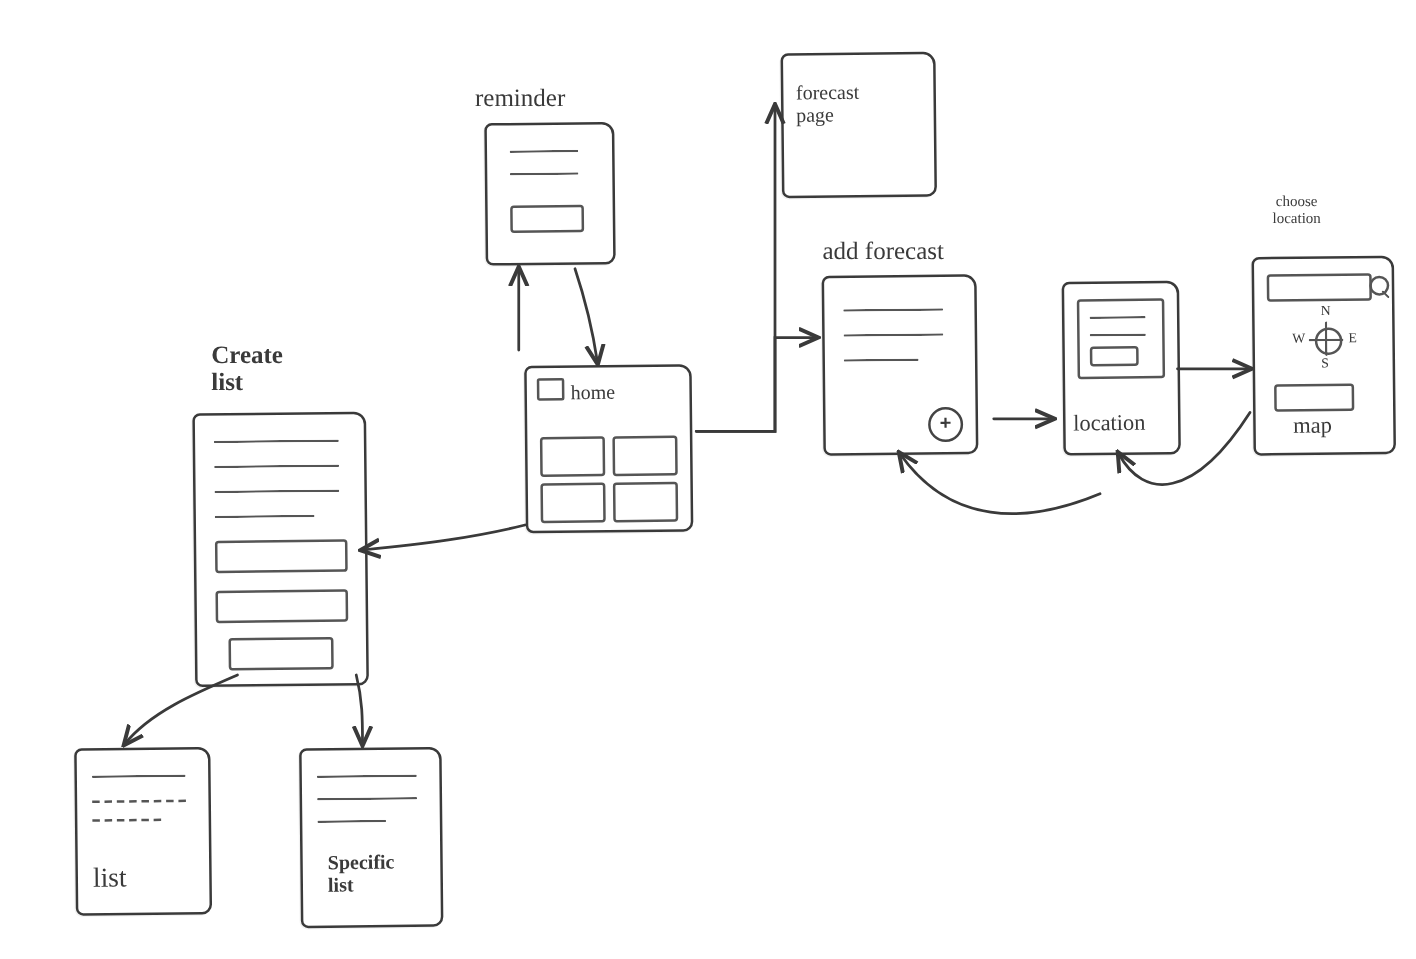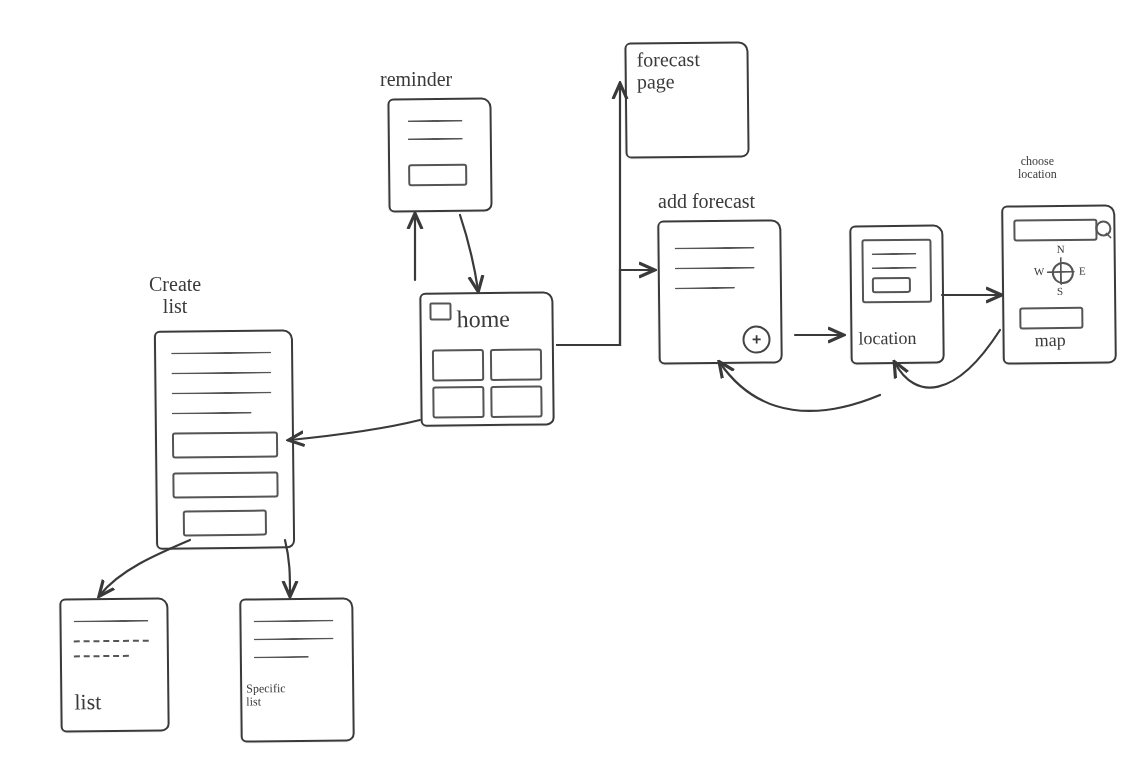--- a/index.html
+++ b/index.html
@@ -56,27 +56,27 @@
   </svg>
 
   <div class="label" style="left:380px;top:68px;">reminder</div>
   <div class="frame" style="left:388px;top:98px;width:100px;height:110px;">
     <div class="line" style="left:18px;top:20px;width:55px;"></div>
     <div class="line" style="left:18px;top:38px;width:55px;"></div>
     <div class="box" style="left:18px;top:64px;width:55px;height:18px;"></div>
   </div>
 
   <div class="frame" style="left:625px;top:42px;width:120px;height:112px;">
-    <div class="label" style="position:absolute;left:10px;top:4px;font-size:20px;">forecast
+    <div class="label" style="position:absolute;left:10px;top:22px;font-size:16px;">forecast
 page</div>
   </div>
 
   <div class="frame" style="left:420px;top:292px;width:130px;height:130px;">
     <div class="sq" style="left:8px;top:8px;width:18px;height:14px;"></div>
-    <div class="label" style="position:absolute;left:35px;top:12px;font-size:24px;">home</div>
+    <div class="label" style="position:absolute;left:35px;top:12px;font-size:16px;">home</div>
     <div class="box" style="left:10px;top:55px;width:48px;height:28px;"></div>
     <div class="box" style="left:68px;top:55px;width:48px;height:28px;"></div>
     <div class="box" style="left:10px;top:92px;width:48px;height:28px;"></div>
     <div class="box" style="left:68px;top:92px;width:48px;height:28px;"></div>
   </div>
 
   <div class="label" style="left:658px;top:190px;">add forecast</div>
   <div class="frame" style="left:658px;top:220px;width:120px;height:140px;">
     <div class="line" style="left:15px;top:25px;width:80px;"></div>
     <div class="line" style="left:15px;top:45px;width:80px;"></div>
@@ -104,21 +104,21 @@
     <div class="line" style="left:43px;top:64px;width:28px;"></div>
     <div class="line" style="left:56px;top:50px;width:2px;height:28px;border-top:none;border-left:2px solid #555;"></div>
     <div class="small-label" style="left:53px;top:36px;font-size:11px;">N</div>
     <div class="small-label" style="left:53px;top:78px;font-size:11px;">S</div>
     <div class="small-label" style="left:30px;top:58px;font-size:11px;">W</div>
     <div class="small-label" style="left:75px;top:58px;font-size:11px;">E</div>
     <div class="box" style="left:15px;top:100px;width:60px;height:18px;"></div>
     <div class="label" style="position:absolute;left:30px;top:124px;font-size:18px;">map</div>
   </div>
 
-  <div class="label" style="left:149px;top:273px;text-align:center;">Create
+  <div class="label" style="left:169px;top:273px;font-weight:bold;">Create
 list</div>
   <div class="frame" style="left:155px;top:330px;width:135px;height:215px;">
     <div class="line" style="left:15px;top:20px;width:100px;"></div>
     <div class="line" style="left:15px;top:40px;width:100px;"></div>
     <div class="line" style="left:15px;top:60px;width:100px;"></div>
     <div class="line" style="left:15px;top:80px;width:80px;"></div>
     <div class="box" style="left:15px;top:100px;width:102px;height:22px;"></div>
     <div class="box" style="left:15px;top:140px;width:102px;height:22px;"></div>
     <div class="box" style="left:25px;top:178px;width:80px;height:22px;"></div>
   </div>
@@ -127,17 +127,17 @@
     <div class="line" style="left:12px;top:20px;width:75px;"></div>
     <div class="dline" style="left:12px;top:40px;width:75px;"></div>
     <div class="dline" style="left:12px;top:55px;width:55px;"></div>
     <div class="label" style="position:absolute;left:12px;top:90px;font-size:22px;">list</div>
   </div>
 
   <div class="frame" style="left:240px;top:598px;width:110px;height:140px;">
     <div class="line" style="left:12px;top:20px;width:80px;"></div>
     <div class="line" style="left:12px;top:38px;width:80px;"></div>
     <div class="line" style="left:12px;top:56px;width:55px;"></div>
-    <div class="label" style="position:absolute;left:4px;top:82px;font-size:12px;">Specific
+    <div class="label" style="position:absolute;left:20px;top:82px;font-size:16px;font-weight:bold;">Specific
 list</div>
   </div>
 
 </div>
 
 </body></html>

